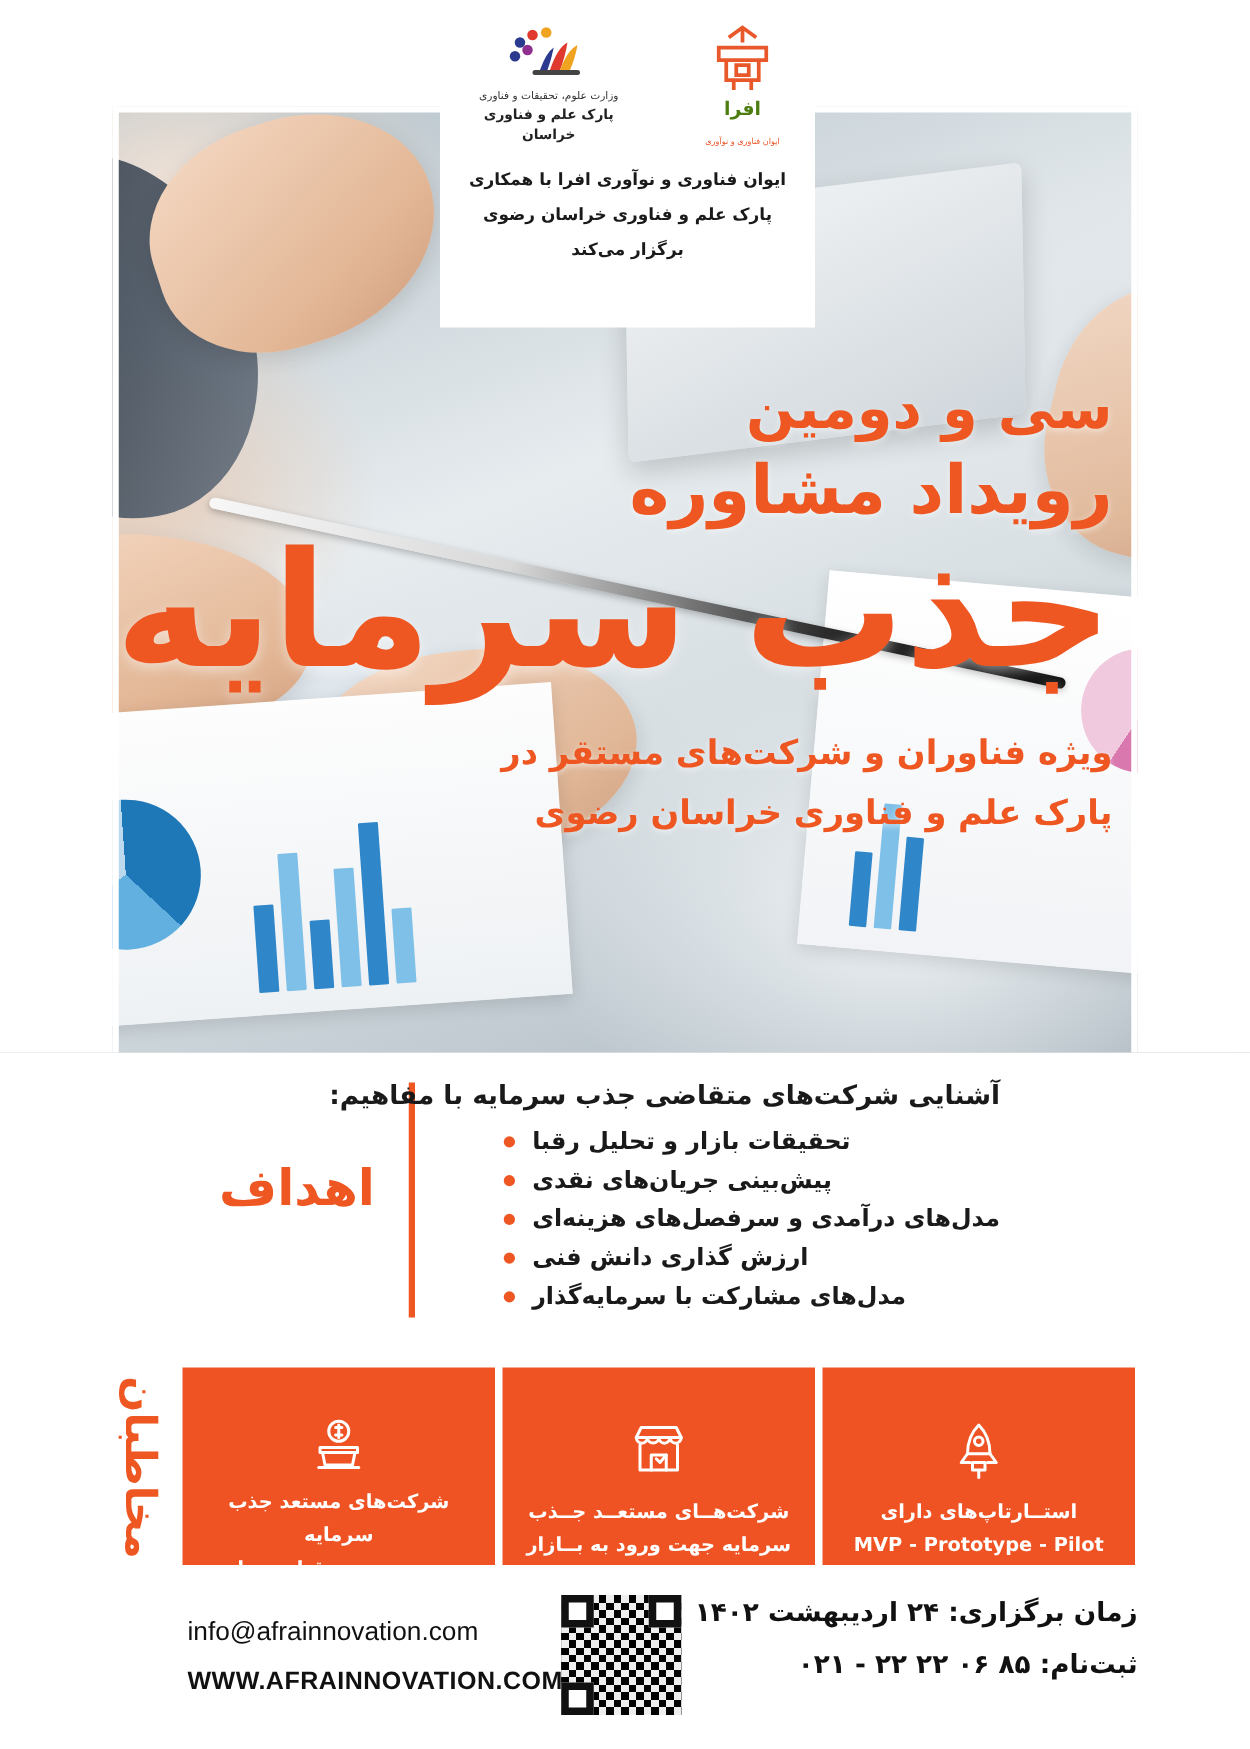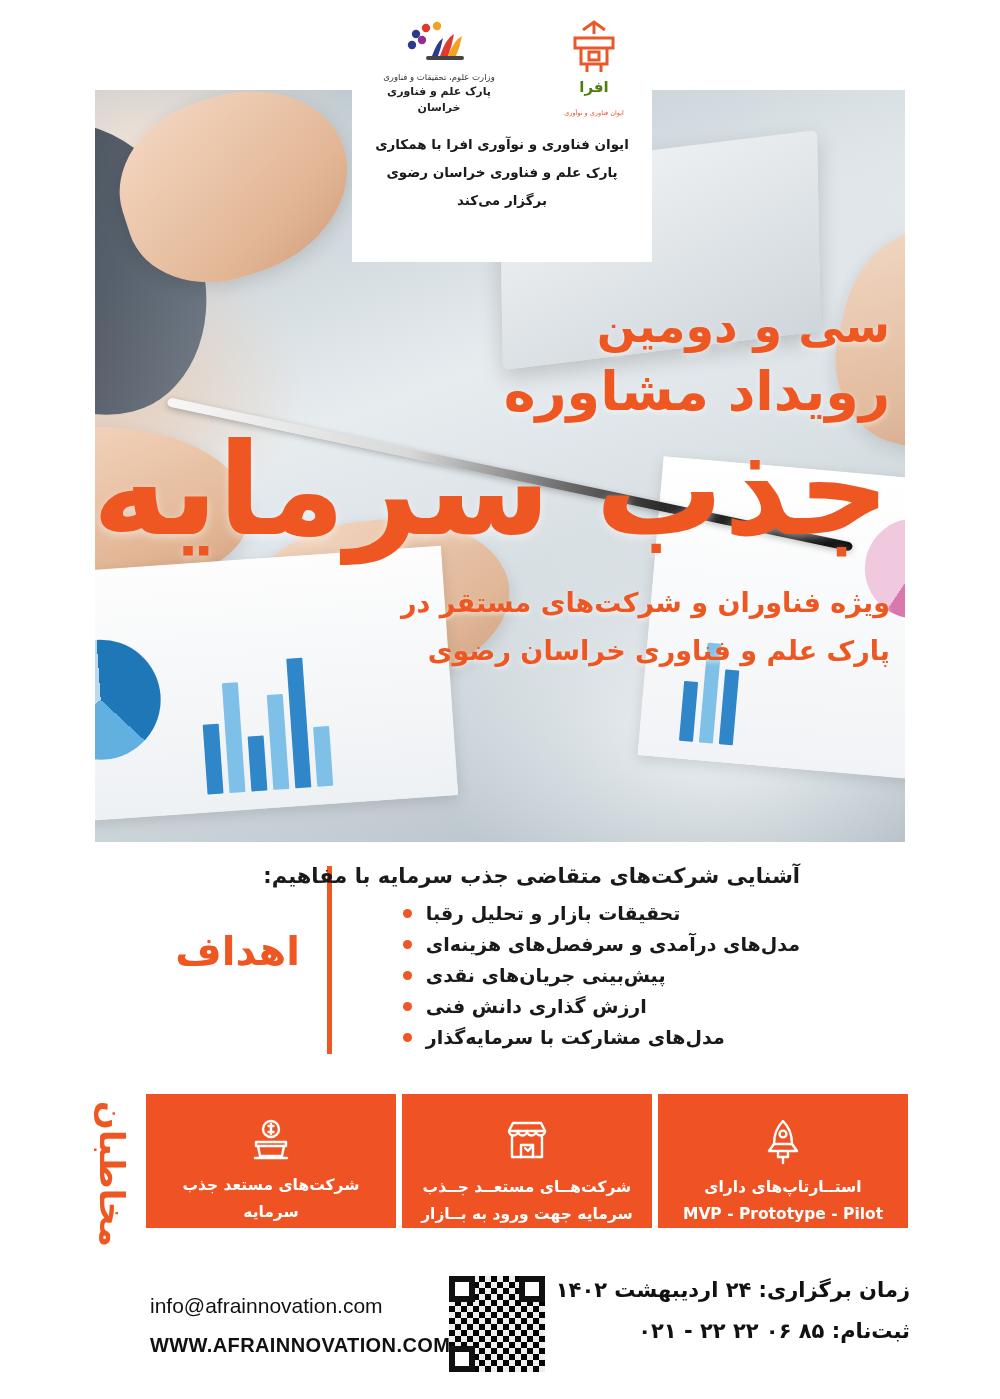--- a/index.html
+++ b/index.html
@@ -198,24 +198,24 @@
   .aud { position: absolute; left: 0; top: 1090px; width: 1000px; height: 165px; }
   .aud-title {
     position: absolute; right: 858px; top: 4px;
     width: 60px; height: 160px;
     font-size: 34px; font-weight: bold; color:#ee5622;
     writing-mode: vertical-rl; text-orientation: mixed;
     display:flex; align-items:center; justify-content:center;
   }
   .card {
     position: absolute; top: 4px;
-    width: 250px; height: 134px;
+    width: 250px; height: 158px;
     background:#f05323; color:#fff;
     display:flex; flex-direction:column; align-items:center; justify-content:flex-start;
-    padding-top: 22px;
+    padding-top: 38px;
   }
   .card.c1 { right: 604px; }
   .card.c2 { right: 348px; }
   .card.c3 { right: 92px; }
   .card-icon { height: 56px; display:flex; align-items:center; justify-content:center; }
   .card-text {
     margin-top: 8px; font-size: 15.5px; font-weight:bold; line-height:1.75;
     text-align:center; padding: 0 14px; direction: rtl;
   }
 
@@ -336,25 +336,25 @@
   <div class="goals">
     <div class="goals-title">اهداف</div>
     <div class="goals-rule"></div>
     <div class="goals-head">آشنایی شرکت‌های متقاضی جذب سرمایه با مفاهیم:</div>
     <div class="goals-list">
       <div class="goal-item">
         <span>تحقیقات بازار و تحلیل رقبا</span>
         <span class="goal-dot"></span>
       </div>
       <div class="goal-item">
+        <span>پیش‌بینی جریان‌های نقدی</span>
+        <span class="goal-dot"></span>
+      </div>
+      <div class="goal-item">
         <span>مدل‌های درآمدی و سرفصل‌های هزینه‌ای</span>
-        <span class="goal-dot"></span>
-      </div>
-      <div class="goal-item">
-        <span>پیش‌بینی جریان‌های نقدی</span>
         <span class="goal-dot"></span>
       </div>
       <div class="goal-item">
         <span>ارزش گذاری دانش فنی</span>
         <span class="goal-dot"></span>
       </div>
       <div class="goal-item">
         <span>مدل‌های مشارکت با سرمایه‌گذار</span>
         <span class="goal-dot"></span>
       </div>

